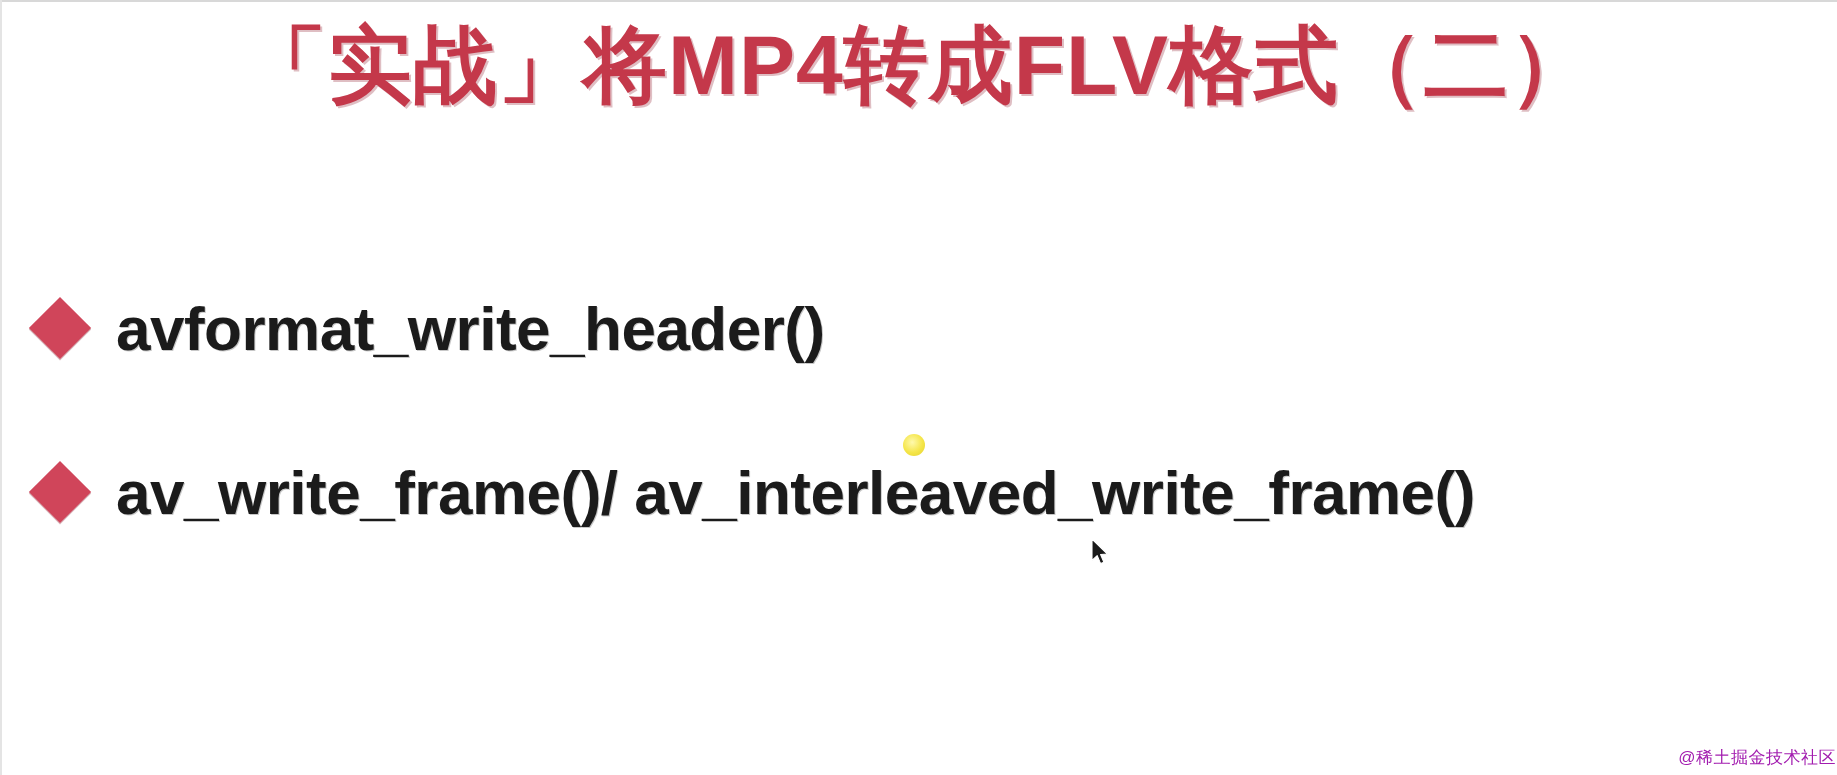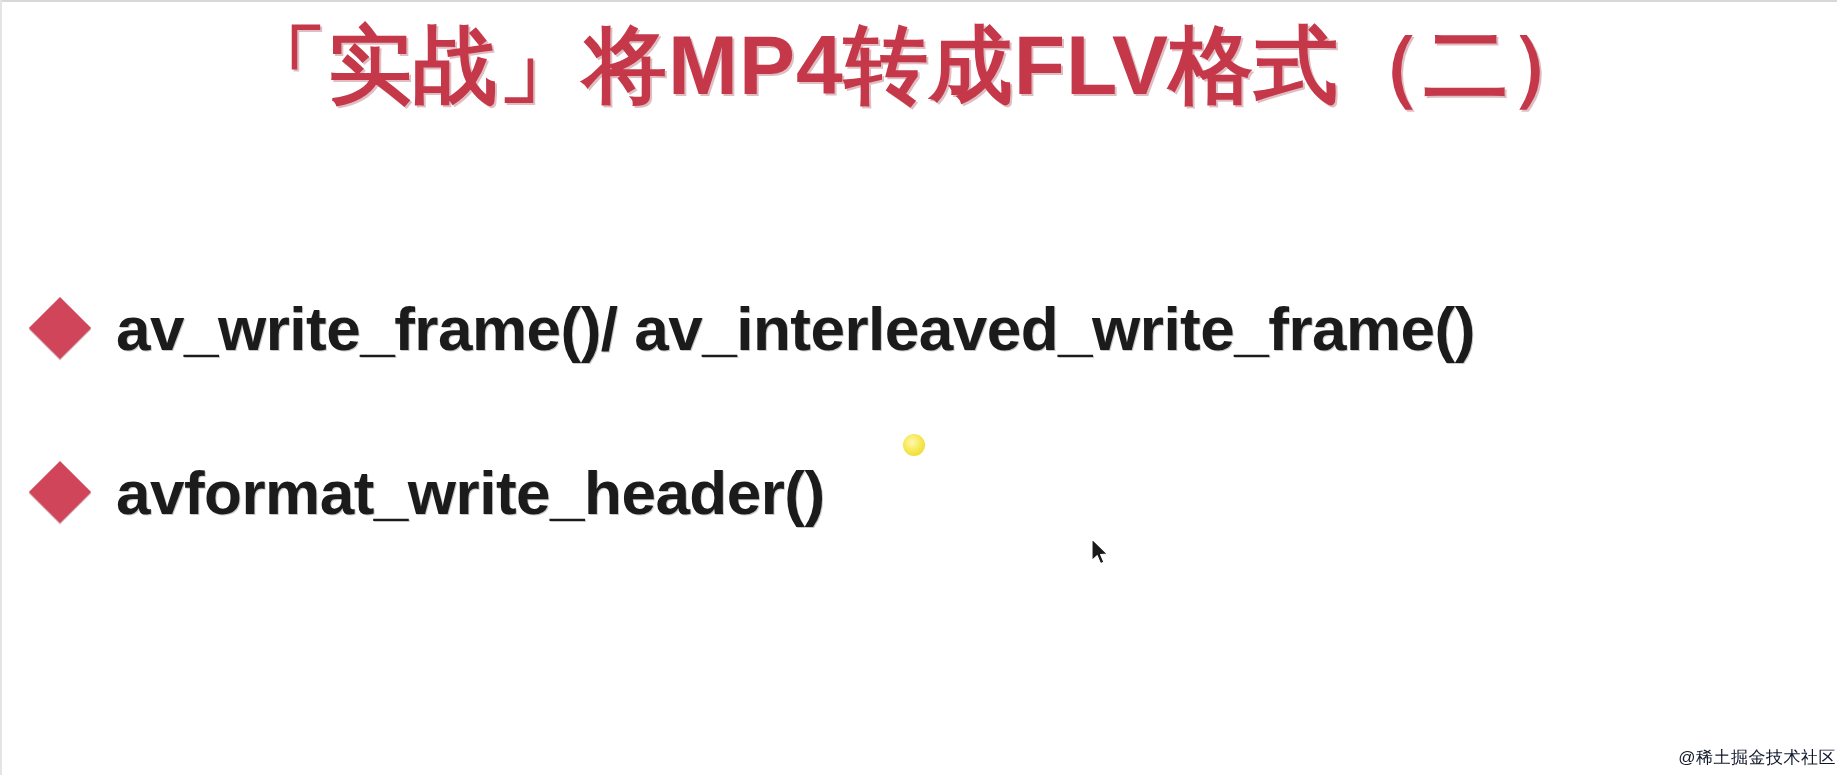--- a/index.html
+++ b/index.html
@@ -107,47 +107,47 @@
     width: 20px;
     height: 30px;
   }
 
   
   .watermark {
     position: absolute;
     right: 14px;
     bottom: 6px;
     font-size: 17px;
-    color: #0f172a;
+    color: #a21caf;
     letter-spacing: 0.5px;
     font-family: "Liberation Sans", "DejaVu Sans", sans-serif;
     white-space: nowrap;
     text-align: center;
   }
 </style>
 </head>
 <body>
 
 <div id="slide">
 
   <div class="top-rule"></div>
   <div class="left-rule"></div>
 
   <div class="slide-title">「实战」将MP4转成FLV格式（二）</div>
 
   <div class="bullets">
 
     <div class="bullet-row">
       <span class="bullet-marker"></span>
-      <span class="bullet-text">av_write_frame()/ av_interleaved_write_frame()</span>
+      <span class="bullet-text">avformat_write_header()</span>
     </div>
 
     <div class="bullet-row">
       <span class="bullet-marker"></span>
-      <span class="bullet-text">avformat_write_header()</span>
+      <span class="bullet-text">av_write_frame()/ av_interleaved_write_frame()</span>
     </div>
 
 
   </div>
 
   <div class="laser-dot"></div>
 
   <div class="cursor">
     <svg width="20" height="30" viewBox="0 0 20 30" xmlns="http://www.w3.org/2000/svg">
       <path d="M1,1 L1,22.5 L6.2,17.6 L9.6,25.6 L12.9,24.2 L9.6,16.5 L16.4,16.0 Z" fill="#1a1a1a" stroke="#ffffff" stroke-width="1.1" stroke-linejoin="round"></path>

